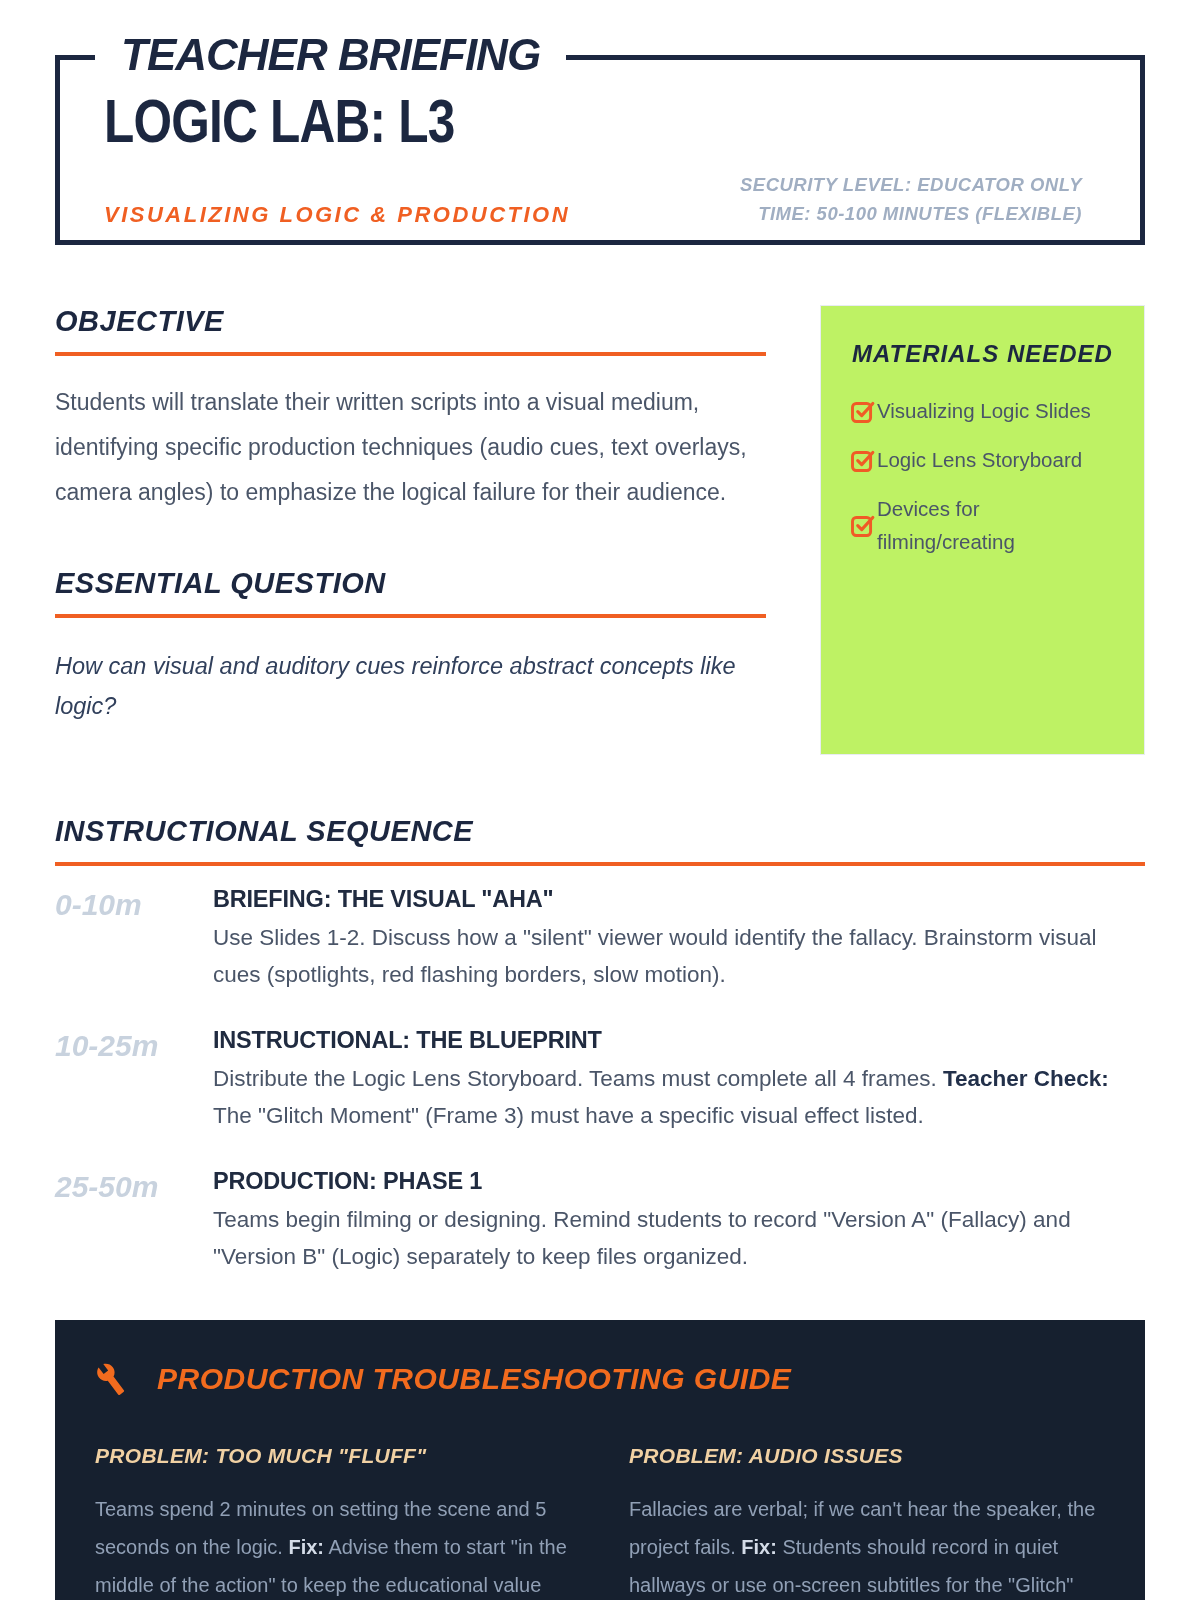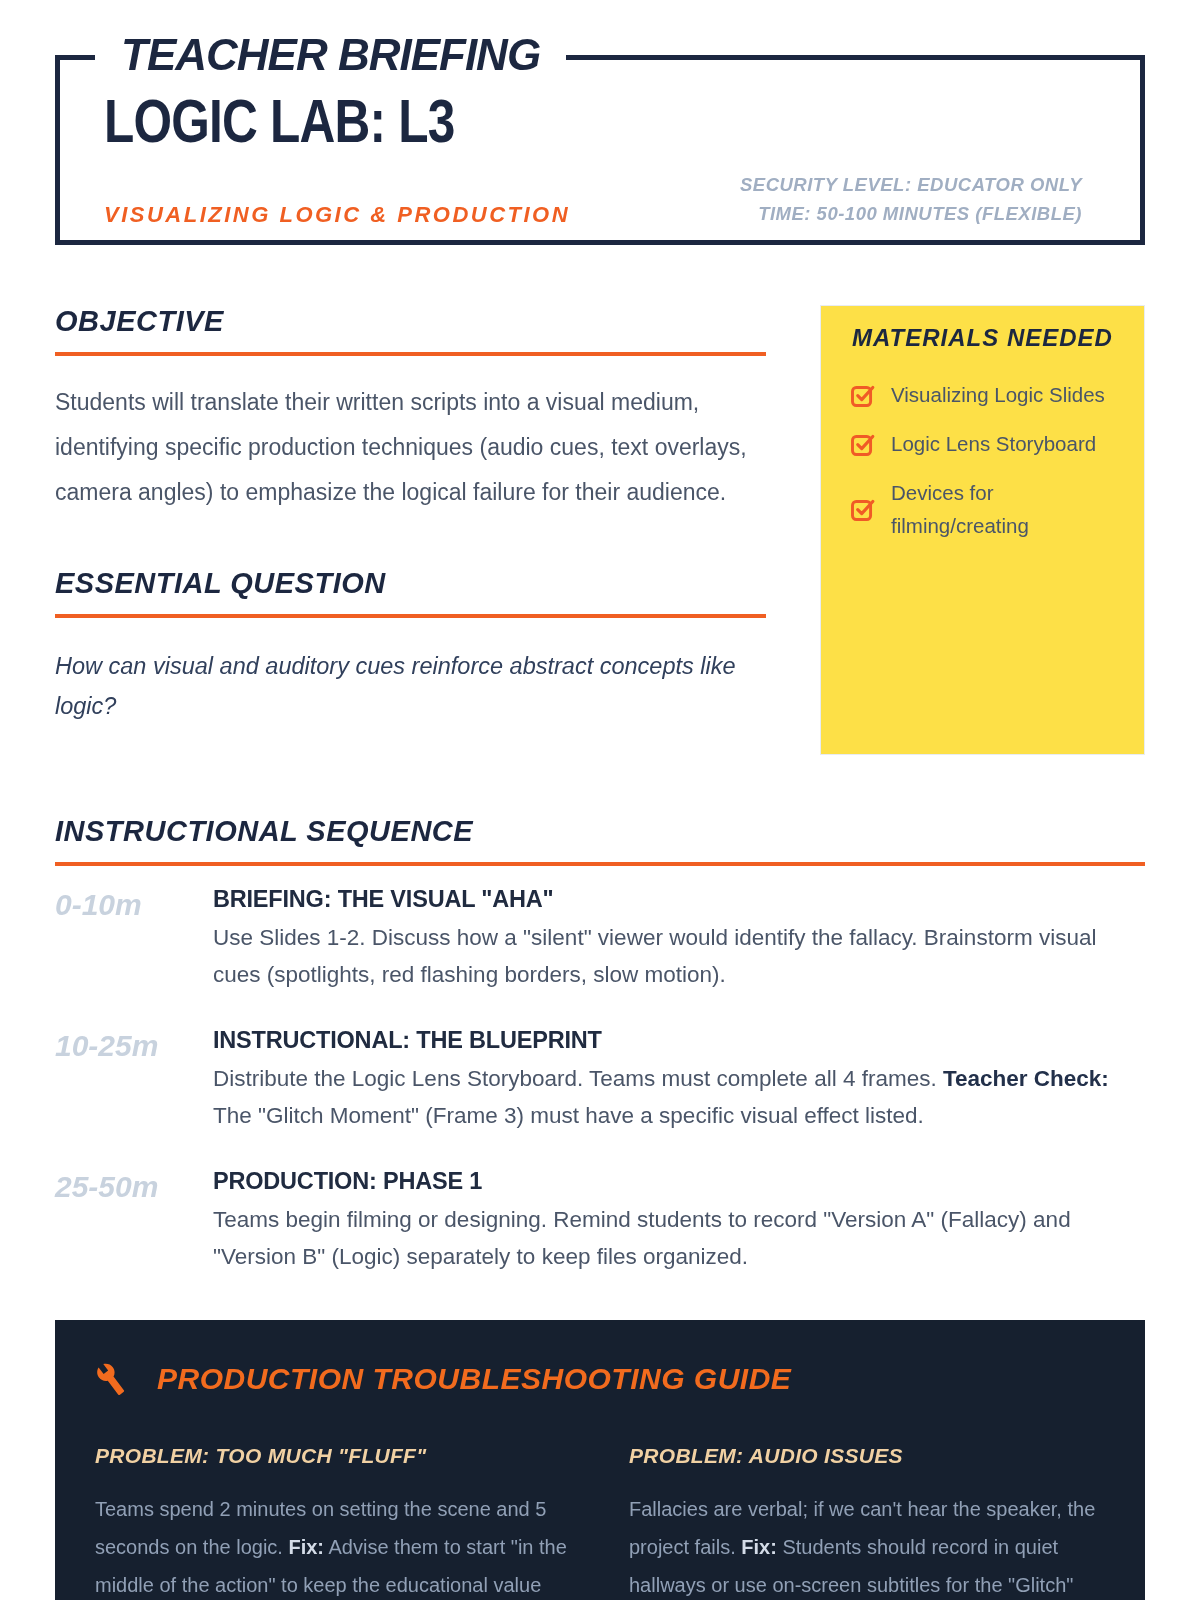--- a/index.html
+++ b/index.html
@@ -58,31 +58,31 @@
   .objective-body {
     margin: 24px 0 0 0; font-size: 23px; line-height: 45px; color: #4a5568;
   }
   .eq-section { margin-top: 52px; }
   .eq-body {
     margin: 28px 0 0 0; font-size: 23.5px; line-height: 40px;
     color: #31405c; font-style: italic;
   }
 
   .materials-card {
-    flex: 1; background: #fde047; border: 1px solid #e8ecf2;
+    flex: 1; background: #bef264; border: 1px solid #e8ecf2;
     min-height: 450px; box-sizing: border-box;
-    padding: 12px 28px;
+    padding: 28px 28px;
   }
   .materials-heading {
     margin: 6px 0 26px 0; text-align: center;
     font-size: 24px; font-weight: bold; font-style: italic;
     color: #1c2740; letter-spacing: 1px; white-space: nowrap;
   }
   .materials-list { list-style: none; margin: 0; padding: 0; }
-  .materials-item { display: flex; align-items: center; gap: 14px; margin-bottom: 16px; }
+  .materials-item { display: flex; align-items: center; margin-bottom: 16px; }
   .materials-item .cb { flex: none; width: 28px; height: 28px; }
   .materials-item .label { font-size: 20.5px; line-height: 33px; color: #4a5568; }
 
   
   .sequence-section { margin-top: 60px; }
   .seq-items {
     margin-top: 20px;
     display: grid; grid-template-columns: 125px 1fr;
     column-gap: 33px; row-gap: 34px;
   }

